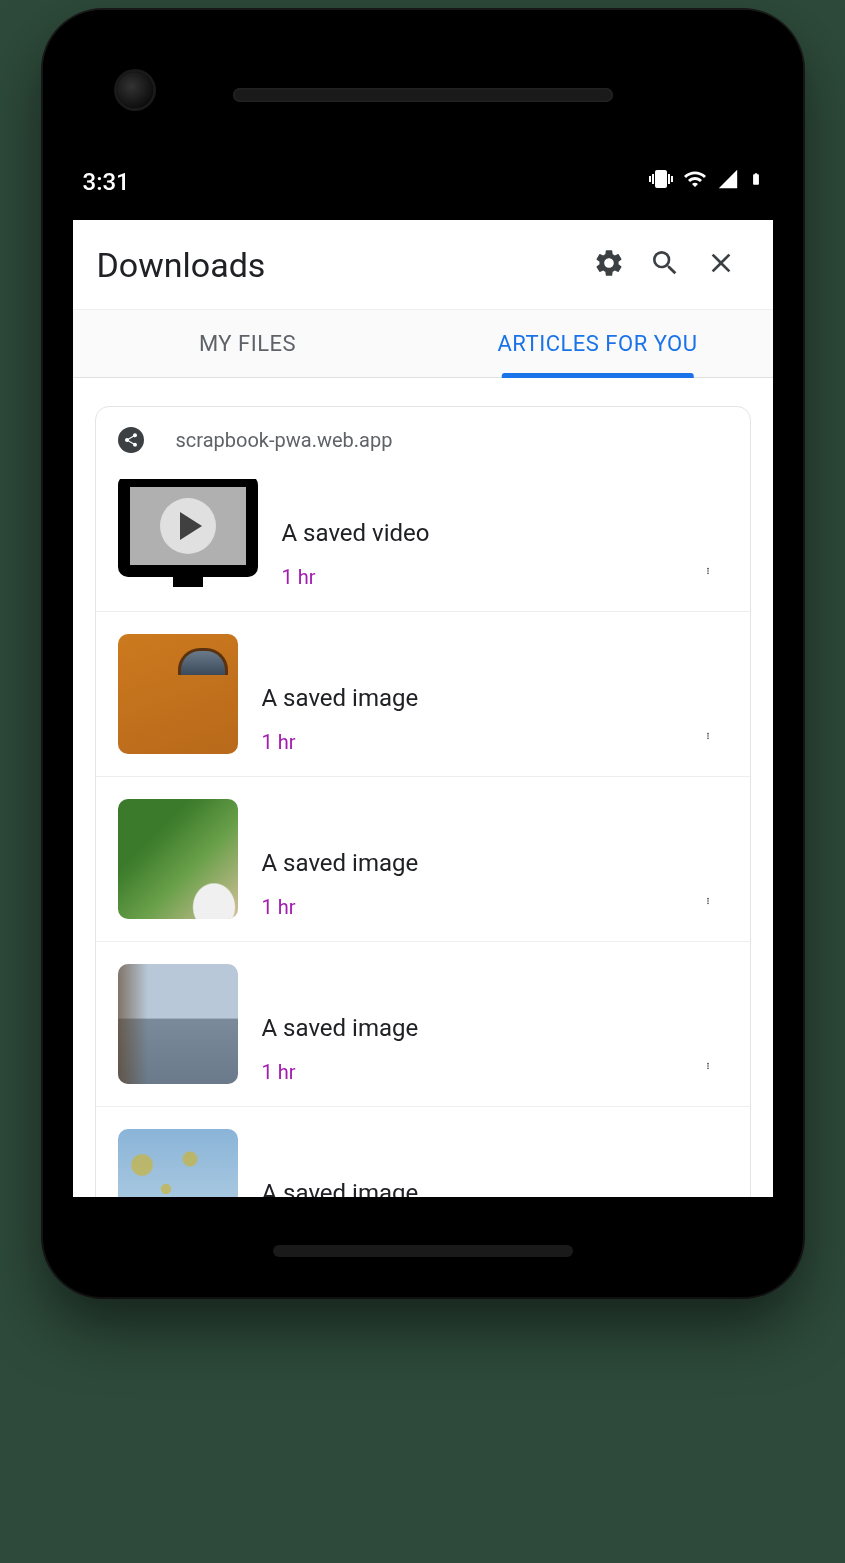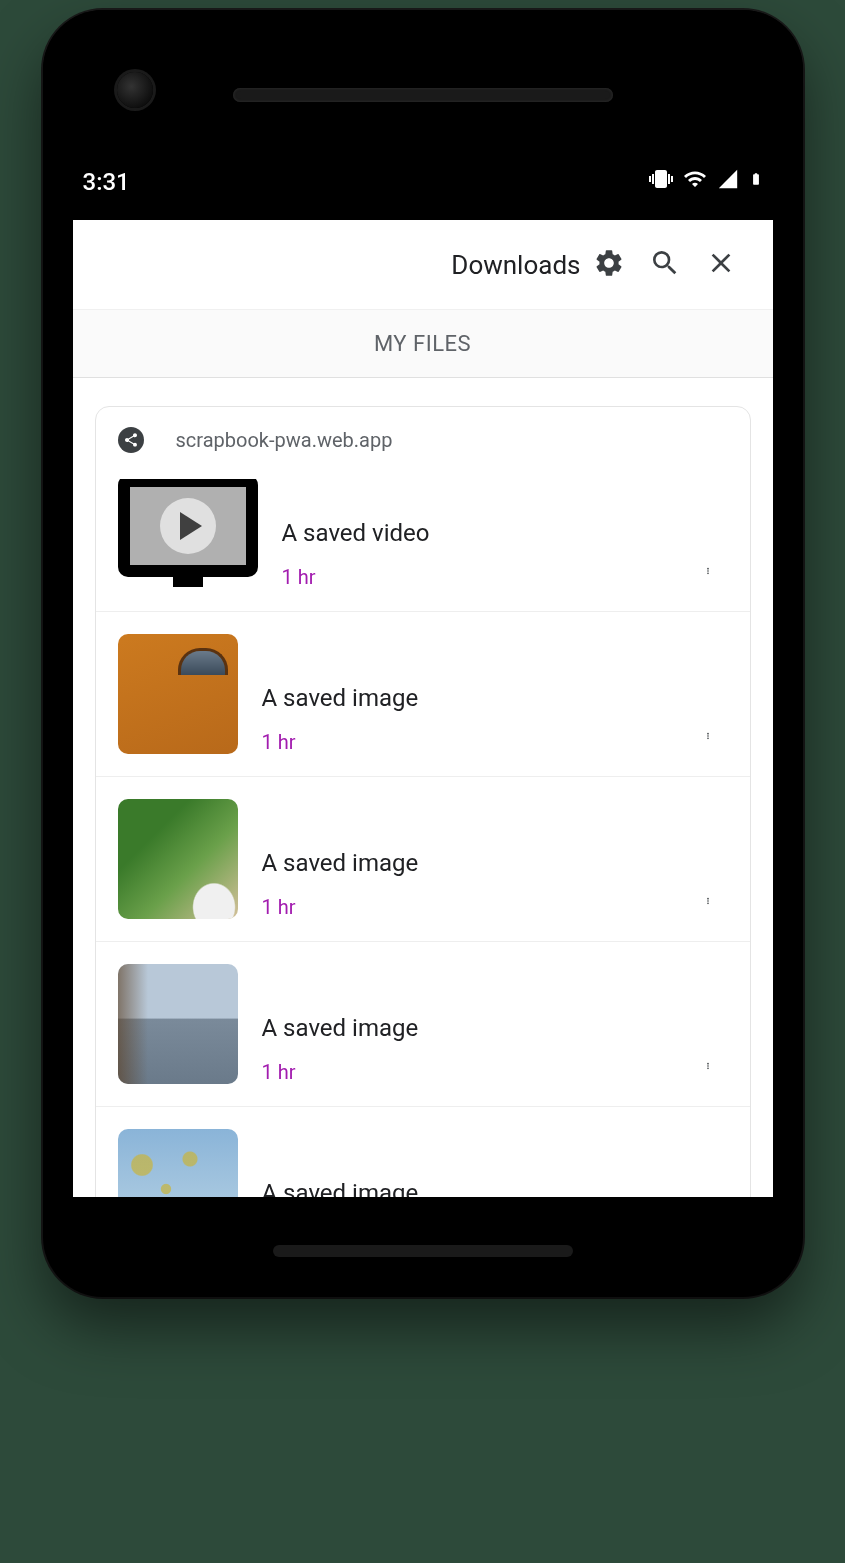--- a/index.html
+++ b/index.html
@@ -94,25 +94,24 @@
   
   .app-header {
     height: 90px;
     display: flex;
     align-items: center;
     padding: 0 24px;
     border-bottom: 1px solid #f0f0f0;
     box-shadow: 0 2px 3px rgba(0,0,0,0.06);
   }
   .app-title {
-    font-size: 26px;
+    font-size: 34px;
     color: #202124;
     font-weight: 400;
     flex: 1;
-    text-align: right;
   }
   .header-icon {
     width: 56px;
     height: 56px;
     display: flex;
     align-items: center;
     justify-content: center;
     cursor: pointer;
   }
   .header-icon svg { fill: #3c4043; }
@@ -294,20 +293,21 @@
         <span>
           <svg width="32" height="32" viewBox="0 0 24 24">
               <path d="M19 6.41 17.59 5 12 10.59 6.41 5 5 6.41 10.59 12 5 17.59 6.41 19 12 13.41 17.59 19 19 17.59 13.41 12z"></path>
             </svg>
         </span>
       </div>
     </div>
 
     <div class="tabs">
       <div class="tab">MY FILES</div>
+      <div class="tab active">ARTICLES FOR YOU</div>
     </div>
 
     <div class="content">
       <div class="card">
         <div class="card-source">
           <span class="source-badge">
             <svg viewBox="0 0 24 24">
                 <path d="M18 16.08c-.76 0-1.44.3-1.96.77L8.91 12.7c.05-.23.09-.46.09-.7s-.04-.47-.09-.7l7.05-4.11c.54.5 1.25.81 2.04.81 1.66 0 3-1.34 3-3s-1.34-3-3-3-3 1.34-3 3c0 .24.04.47.09.7L8.04 9.81C7.5 9.31 6.79 9 6 9c-1.66 0-3 1.34-3 3s1.34 3 3 3c.79 0 1.5-.31 2.04-.81l7.12 4.16c-.05.21-.08.43-.08.65 0 1.61 1.31 2.92 2.92 2.92s2.92-1.31 2.92-2.92-1.31-2.92-2.92-2.92z"></path>
               </svg>
           </span>

